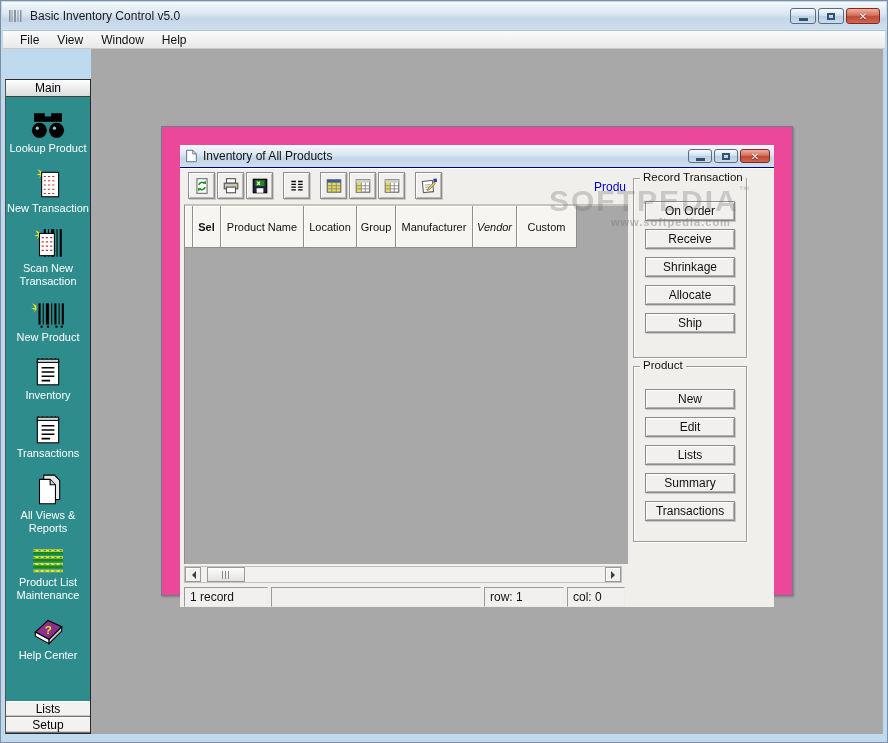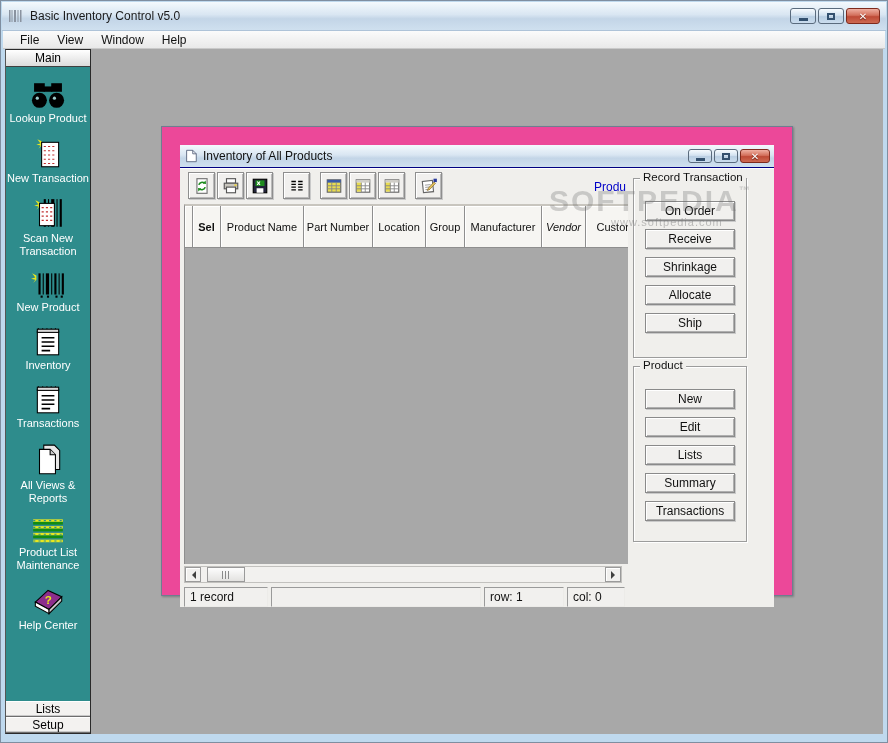--- a/index.html
+++ b/index.html
@@ -27,21 +27,21 @@
   .menubar { position:absolute; top:30px; left:2px; right:2px; height:18px;
     background:linear-gradient(#FBFBFB,#E9E9E9); border-bottom:1px solid #C9C9C9;
     display:flex; align-items:center; padding-left:8px; }
   .menu-item { padding:1px 9px; color:#111; }
 
   
   .content { position:absolute; top:48px; left:4px; right:4px; bottom:8px; display:flex; }
 
   
   .sidebar { width:86px; background:#2E8C8C; border:1px solid #2A2A2A; border-left-color:#555;
-    display:flex; flex-direction:column; color:#fff; }
+    display:flex; flex-direction:column; color:#fff;margin-top:30px; }
   .side-tab { height:17px; background:linear-gradient(#FFFFFF,#DCDCDC); color:#000;
     text-align:center; line-height:16px; border-bottom:1px solid #404040; }
   .nav-item { margin-top:13px; display:flex; flex-direction:column; align-items:center; cursor:default; }
   .nav-item:first-of-type { margin-top:10px; }
   .nav-label { text-align:center; font-size:11px; line-height:13px; margin-top:2px; width:84px; color:#FFF; }
   .side-spacer { flex:1; }
   .side-btn { height:16px; background:#F3F2F0; color:#000; text-align:center; line-height:15px;
     border-top:1px solid #FFFFFF; border-bottom:1px solid #6E6E6E; box-shadow:inset 0 -1px 0 #C8C8C8; }
 
   
@@ -116,21 +116,21 @@
   .statusbar { position:absolute; left:4px; top:419px; width:444px; height:20px; display:flex; gap:3px; }
   .status-box { background:#F1F0EE; border:1px solid; border-color:#9A9A9A #ECEBE8 #ECEBE8 #9A9A9A;
     display:flex; align-items:center; padding-left:5px; font-size:12px; }
   .st0{width:84px;} .st1{width:210px;} .st2{width:80px;} .st3{width:58px;}
 
   
   .watermark { position:absolute; left:548px; top:183px; z-index:50; pointer-events:none;
     color:rgba(110,110,110,.30); font-weight:bold; font-size:30px; letter-spacing:2px;
     white-space:nowrap; }
   .watermark .tm { font-size:11px; vertical-align:top; }
-  .watermark .site { display:block; font-weight:normal; font-size:11px; letter-spacing:1px;
+  .watermark .site { display:block; font-weight:bold; font-size:11px; letter-spacing:1px;
     color:rgba(120,120,120,.45); margin:-2px 0 0 62px; }
 </style>
 </head>
 <body>
 
 <div class="window">
 
   <div class="titlebar">
     <svg width="16" height="14" viewBox="0 0 16 14">
       <g fill="#8A93A0">
@@ -390,21 +390,20 @@
             </span>
           </div>
 
           <span class="products-link">Produ</span>
 
           <div class="grid">
             <div class="grid-header">
               <div class="gh-cell c0"></div>
               <div class="gh-cell c1 bold">Sel</div>
               <div class="gh-cell c2">Product Name</div>
-              <div class="gh-cell c3">Part Number</div>
               <div class="gh-cell c4">Location</div>
               <div class="gh-cell c5">Group</div>
               <div class="gh-cell c6">Manufacturer</div>
               <div class="gh-cell c7">Vendor</div>
               <div class="gh-cell c8">Custom</div>
             </div>
           </div>
 
           <div class="rpanel">
             <div class="groupbox gb1">

